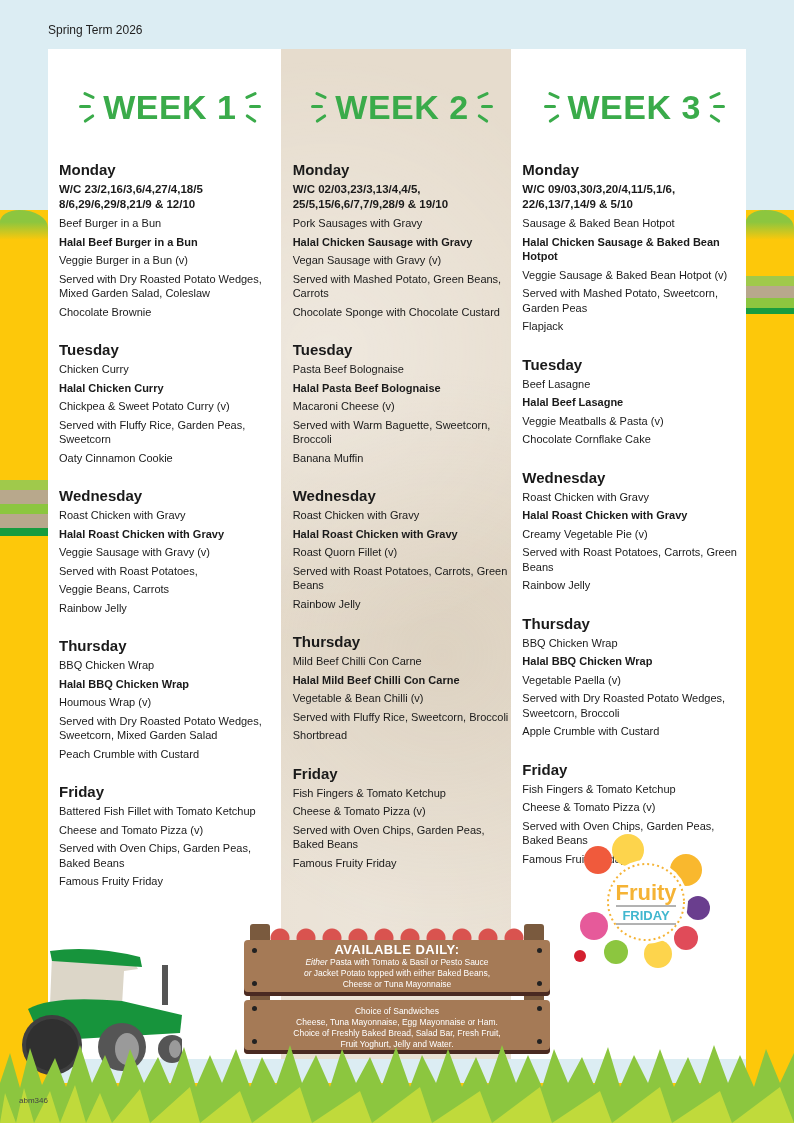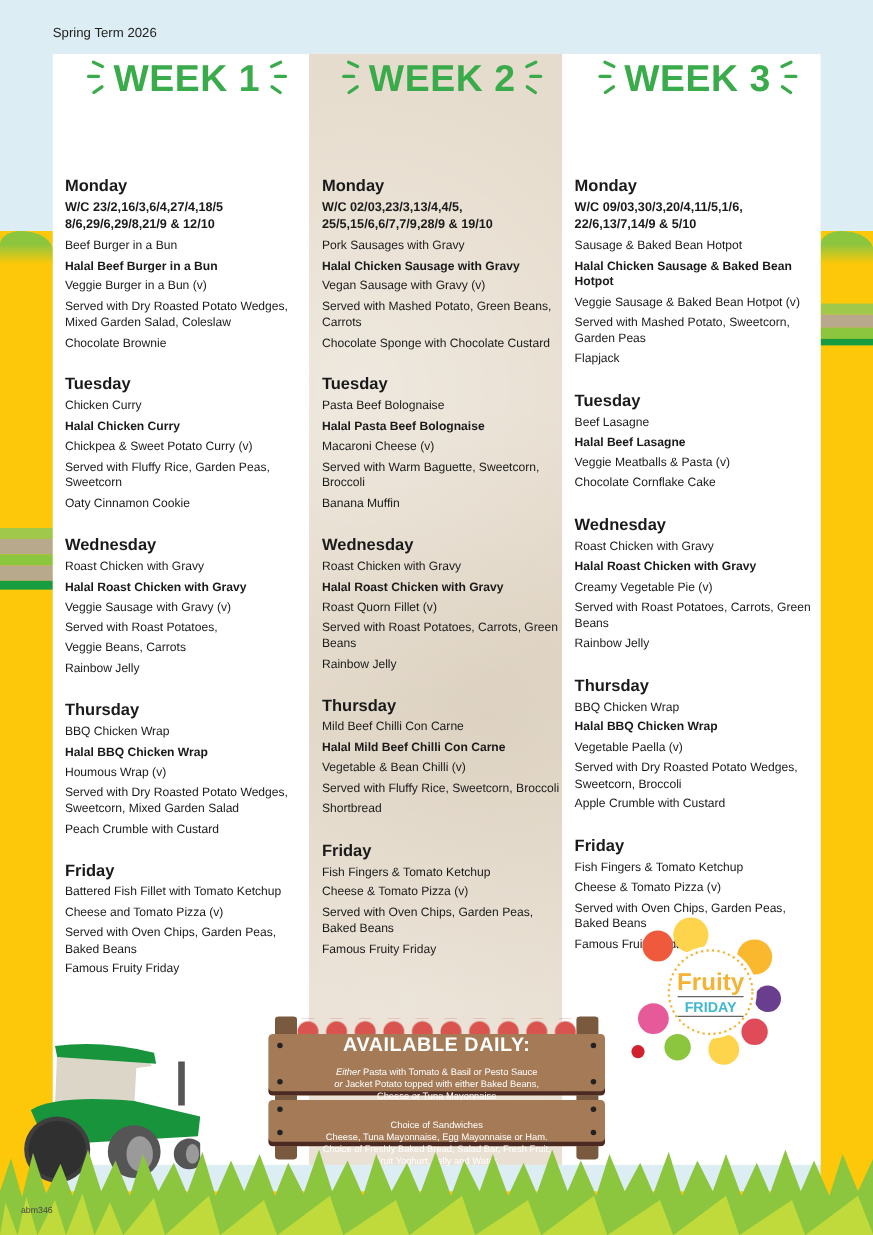--- a/index.html
+++ b/index.html
@@ -42,21 +42,21 @@
     width: 232px;
     background: #e6dccd;
     background-image:
       radial-gradient(circle at 20% 30%, rgba(255,255,255,.35) 0, rgba(255,255,255,0) 40%),
       radial-gradient(circle at 70% 60%, rgba(190,175,150,.25) 0, rgba(190,175,150,0) 45%),
       radial-gradient(circle at 40% 85%, rgba(255,255,255,.25) 0, rgba(255,255,255,0) 40%);
     padding-left: 12px;
   }
   .col.w3 { width: 236px; }
   .week-title {
-    height: 112px; display: flex; justify-content: center;
+    height: 112px; display: flex; align-items: center; justify-content: center;
     color: #3aab4a; font-weight: bold; font-size: 34px; letter-spacing: 0.5px;
     padding-top: 4px;
   }
   .week-title .rays { display: inline-block; width: 20px; position: relative; height: 34px; }
   .week-title .rays i {
     position: absolute; height: 3px; width: 12px; background: #3aab4a; border-radius: 2px;
   }
   .rays.l i:nth-child(1) { top: 4px; left: 6px; transform: rotate(25deg); }
   .rays.l i:nth-child(2) { top: 15px; left: 2px; }
   .rays.l i:nth-child(3) { top: 27px; left: 6px; transform: rotate(-35deg); }
@@ -78,22 +78,22 @@
   .crate .post { position: absolute; top: 2px; width: 20px; height: 130px; background: #7a5a3e; border-radius: 3px; }
   .crate .post.l { left: 10px; } .crate .post.r { right: 10px; }
   .crate .apples { position: absolute; left: 30px; right: 30px; top: 4px; height: 20px;
     background: radial-gradient(circle at 10px 12px, #d9534f 9px, transparent 10px) 0 0/26px 20px repeat-x; }
   .crate .plank {
     position: absolute; left: 4px; right: 4px; background: #a57a56; border-radius: 4px;
     color: #fff; text-align: center; font-size: 8.5px; line-height: 11px;
     box-shadow: inset 0 -4px 0 #4a2a22;
   }
   .crate .plank.top { top: 18px; height: 56px; padding-top: 4px; }
-  .crate .plank.bot { top: 78px; height: 42px; padding-top: 17px; text-align: center; }
-  .crate .plank h4 { font-size: 18px; letter-spacing: .5px; font-weight: bold; margin-bottom: 14px; }
+  .crate .plank.bot { top: 78px; height: 54px; padding-top: 6px; text-align: center; }
+  .crate .plank h4 { font-size: 13px; letter-spacing: .5px; font-weight: bold; margin-bottom: 2px; }
   .crate .dot { position: absolute; width: 5px; height: 5px; background: #222; border-radius: 50%; }
 
   
   .tractor { position: absolute; left: 12px; top: 945px; width: 170px; height: 130px; }
 
   
   .fruity { position: absolute; left: 568px; top: 830px; width: 150px; height: 140px; }
 
   .grass { position: absolute; left: 0; right: 0; bottom: 0; height: 80px; }
   .ref { position: absolute; left: 19px; top: 1096px; font-size: 8px; color: #444; }

